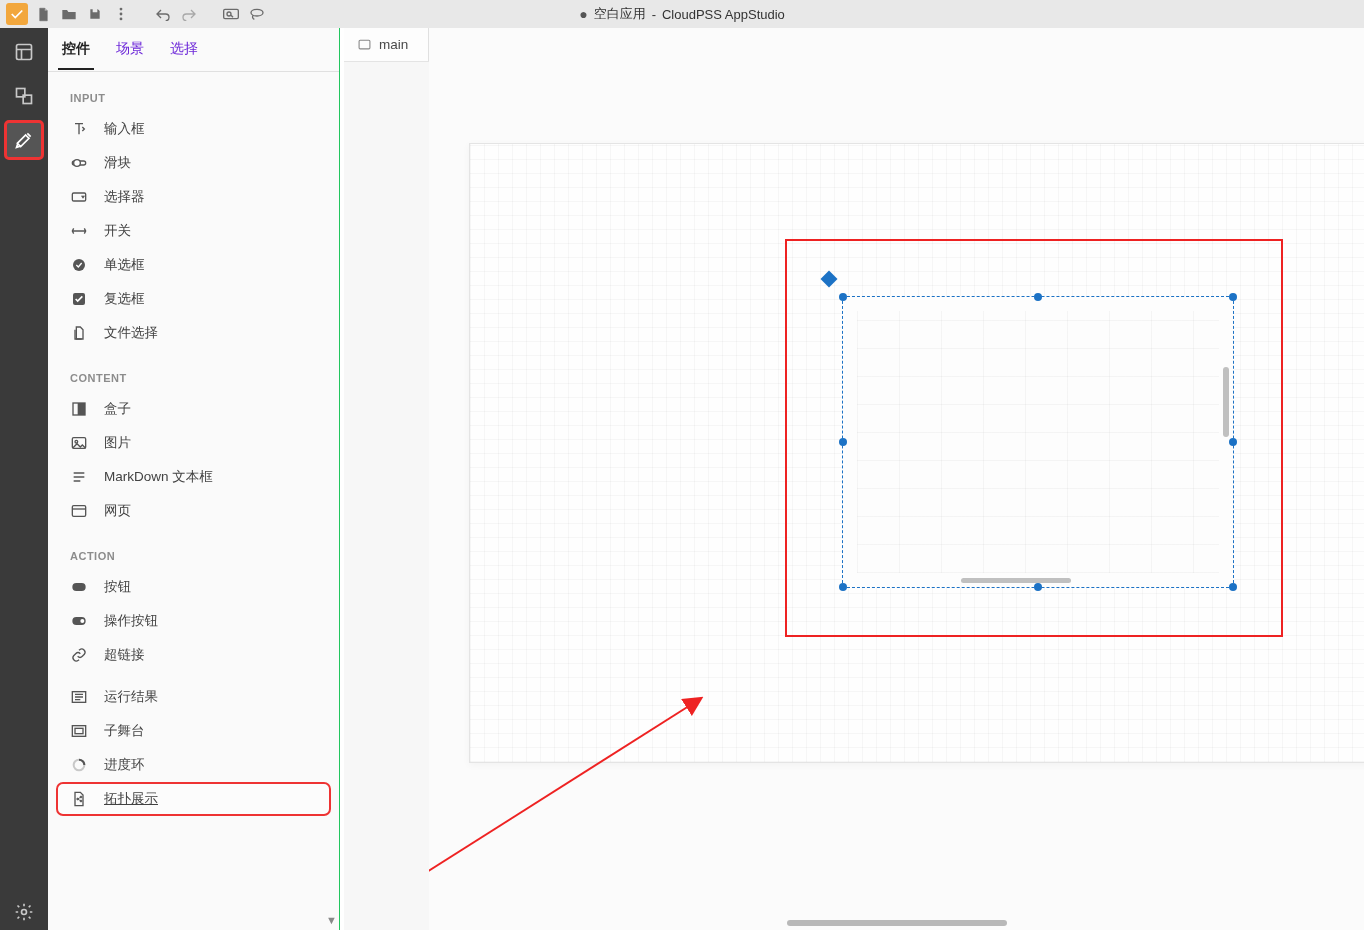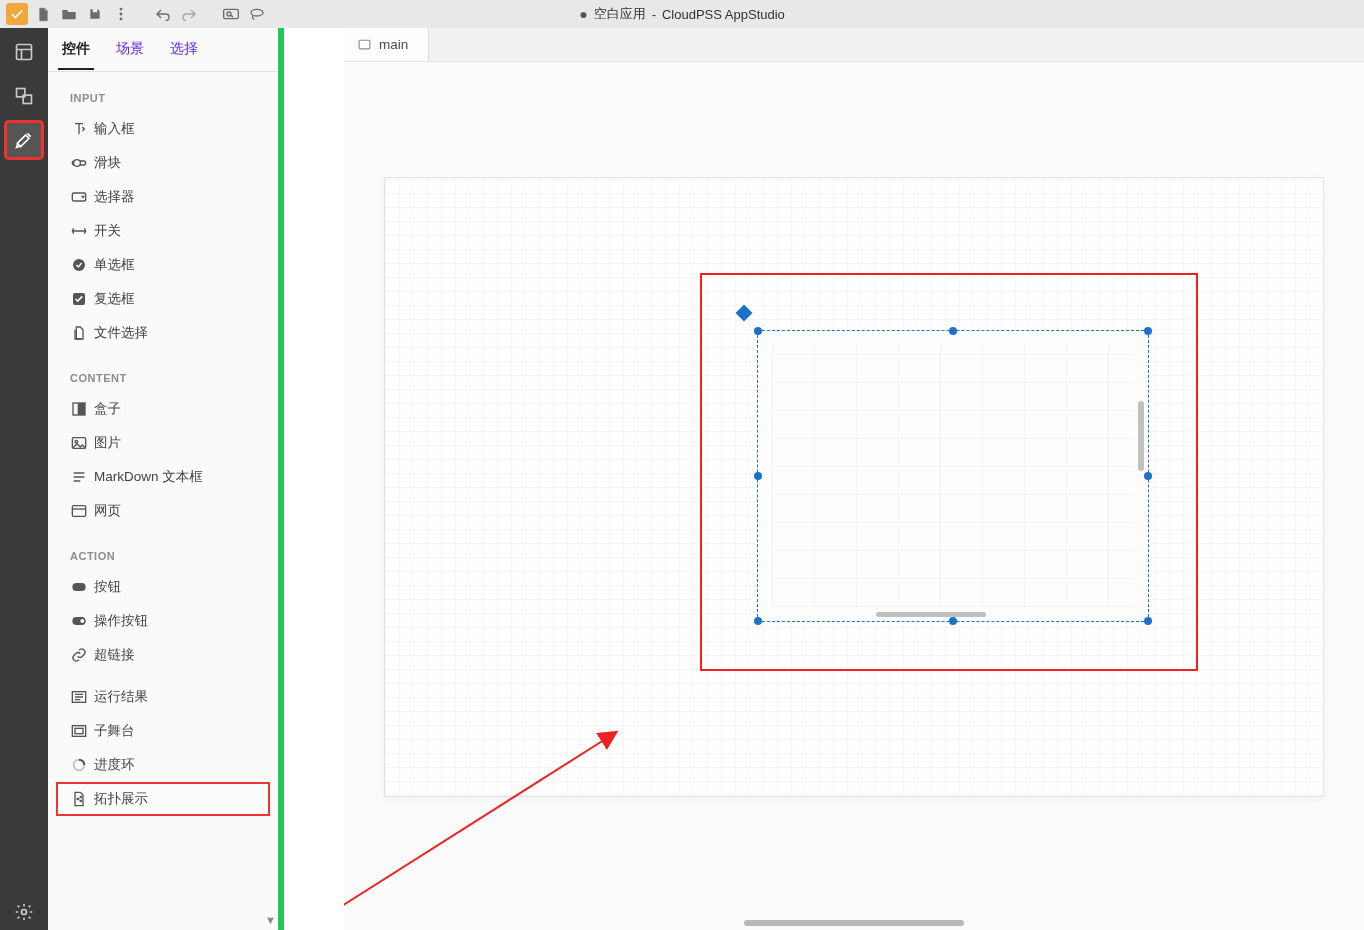--- a/index.html
+++ b/index.html
@@ -13,33 +13,33 @@
 .title-center { position: absolute; left: 50%; transform: translateX(-50%); font-size: 13px; color: #333; display: flex; align-items: center; gap: 6px; }
 .title-center .dot { font-size: 14px; color: #555; }
 
 
 .left-rail { position: absolute; top: 28px; left: 0; width: 48px; bottom: 0; background: #3A3A3A; display: flex; flex-direction: column; align-items: center; padding-top: 6px; gap: 8px; }
 .left-rail .rail-item { width: 36px; height: 36px; display: flex; align-items: center; justify-content: center; color: #C8C8C8; cursor: pointer; border-radius: 3px; }
 .left-rail .rail-item.active { background: #555; color: #fff; outline: 3px solid #E33; outline-offset: -1px; }
 .left-rail .spacer { flex: 1; }
 
 
-.sidebar { position: absolute; top: 28px; left: 48px; width: 236px; bottom: 0; background: #FAFAFA; border-right: 6px solid #22c55e; overflow-y: auto; }
+.sidebar { position: absolute; top: 28px; left: 48px; width: 292px; bottom: 0; background: #FAFAFA; border-right: 1px solid #22c55e; overflow-y: auto; }
 .sidebar-tabs { display: flex; align-items: center; height: 44px; padding: 0 10px; gap: 18px; border-bottom: 1px solid #E0E0E0; }
 .sidebar-tabs .tab { font-size: 14px; color: #6d28d9; padding: 10px 4px; cursor: pointer; border-bottom: 2px solid transparent; }
 .sidebar-tabs .tab.active { color: #222; font-weight: 600; border-bottom-color: #222; }
 .panel-section { padding: 6px 8px 2px; }
 .panel-section .section-title { padding: 14px 14px 8px; font-size: 11px; letter-spacing: 0.5px; font-weight: 700; color: #8C8C8C; }
-.widget-item { display: flex; align-items: center; gap: 6px; padding: 8px 14px; font-size: 13.5px; color: #424242; cursor: pointer; }
+.widget-item { display: flex; align-items: center; gap: 16px; padding: 8px 14px; font-size: 13.5px; color: #424242; cursor: pointer; }
 .widget-item .w-icon { width: 18px; height: 18px; color: #555; display: flex; align-items: center; justify-content: center; }
-.widget-item.highlight { outline: 2px solid #E33; outline-offset: -2px; border-radius: 0; background: #FCFCFC; }
+.widget-item.highlight { outline: 2px solid #E33; outline-offset: -2px; border-radius: 7px; background: #FCFCFC; text-decoration: underline; }
 .scroll-arrow { position: absolute; right: 2px; bottom: 4px; font-size: 11px; color: #888; }
 
 
-.main-area { position: absolute; top: 28px; left: 344px; right: 0; bottom: 0; background: #F7F7F7; display: flex; flex-direction: column; }
+.main-area { position: absolute; top: 28px; left: 344px; right: 0; bottom: 0; background: #F7F7F7; display: flex; flex-direction: row; }
 .tab-bar { height: 34px; background: #F1F1F1; display: flex; align-items: center; border-bottom: 1px solid #E4E4E4; }
 .tab-bar .file-tab { display: flex; align-items: center; gap: 8px; padding: 0 20px 0 14px; height: 100%; font-size: 13.5px; color: #4A4A4A; background: #FDFDFD; border-right: 1px solid #E0E0E0; cursor: pointer; }
 .canvas-wrap { position: relative; flex: 1; background: #FBFBFB; overflow: hidden; }
 .artboard { position: absolute; left: 40px; top: 115px; width: 940px; height: 620px; background: #FEFEFE; border: 1px solid #E4E4E4; box-shadow: 0 2px 8px rgba(0,0,0,0.04);
   background-image: repeating-linear-gradient(0deg, rgba(0,0,0,0.03) 0 1px, transparent 1px 14px),
                     repeating-linear-gradient(90deg, rgba(0,0,0,0.03) 0 1px, transparent 1px 14px);
 }
 .annot-box { position: absolute; left: 315px; top: 95px; width: 498px; height: 398px; border: 2px solid #E22; }
 .selected-obj { position: absolute; left: 372px; top: 152px; width: 392px; height: 292px; border: 1px dashed #1C72C5; background: #FDFDFD; }
 .handle { position: absolute; width: 8px; height: 8px; background: #1C72C5; border-radius: 50%; }

